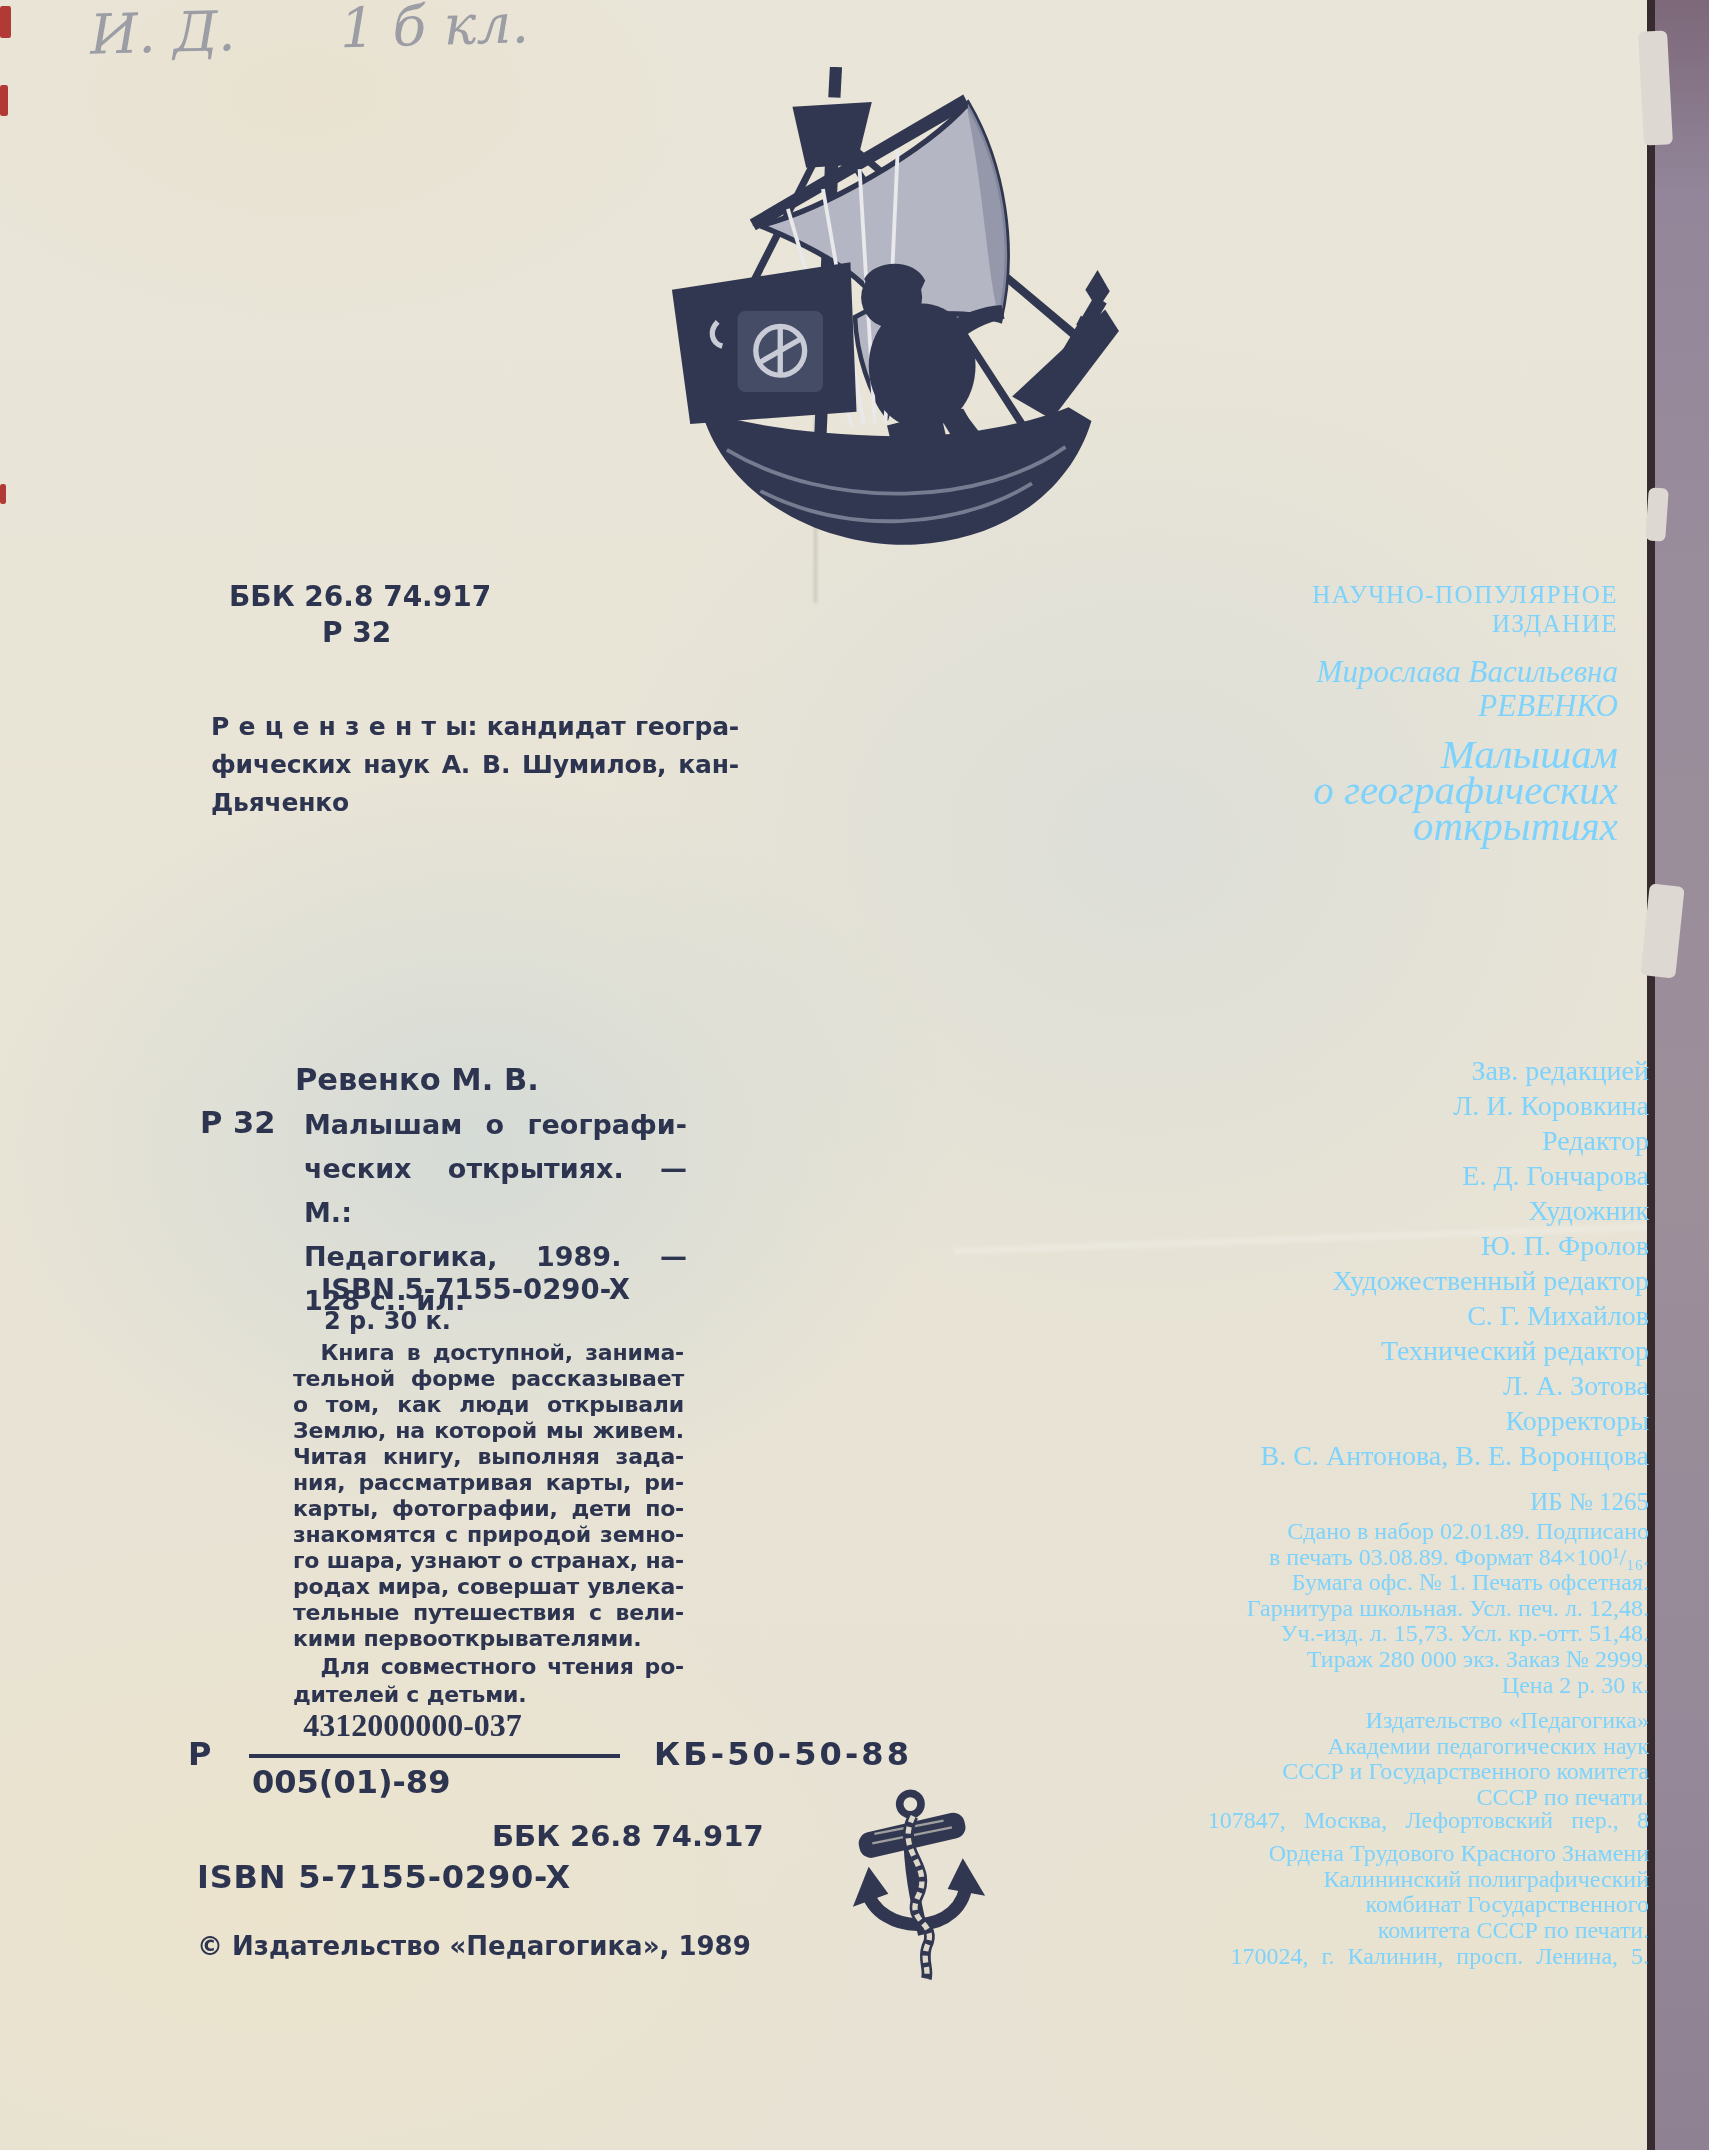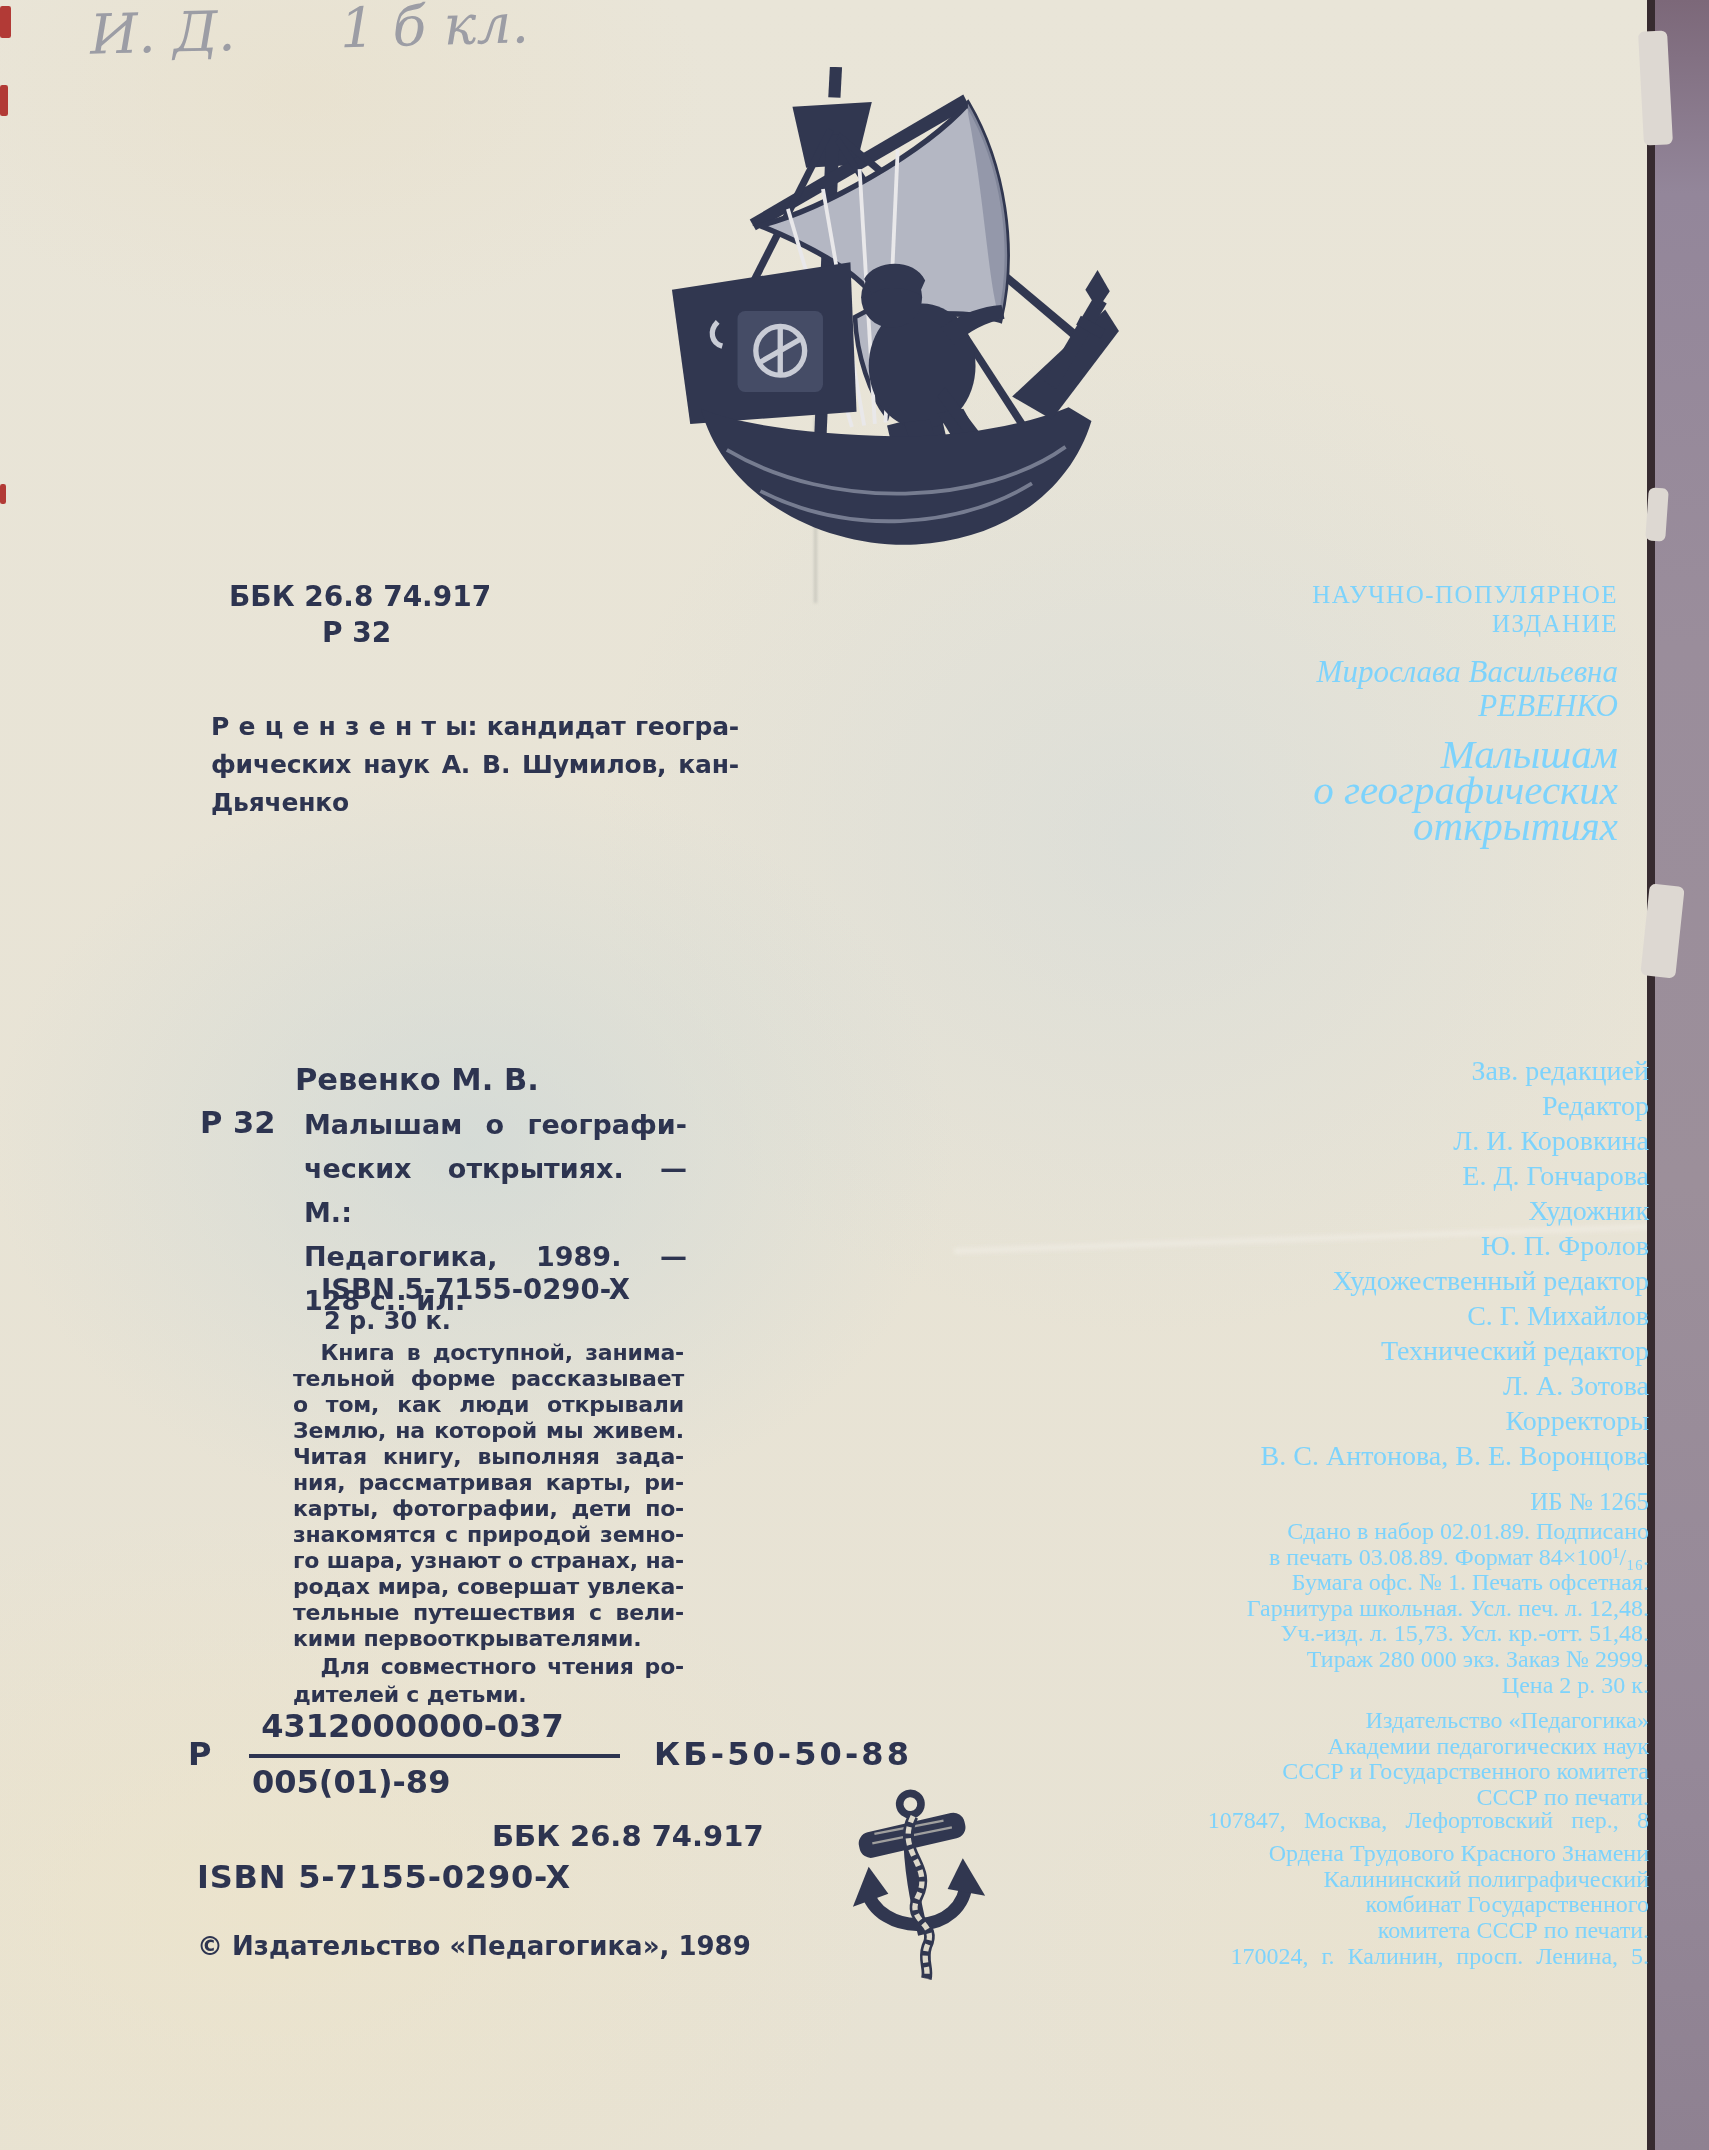--- a/index.html
+++ b/index.html
@@ -198,42 +198,42 @@
     <div class="jl">тельные путешествия с вели-</div>
     <div>кими первооткрывателями.</div>
   </div>
   <div class="abs sans annot2" style="left:293px;top:1653px;">
     <div class="jl ind">Для совместного чтения ро-</div>
     <div>дителей с детьми.</div>
   </div>
 
   <div class="abs" style="left:188px;top:1707px;width:771px;height:99px;">
     <div class="abs sans cat-num" style="left:0;top:27.5px;">Р</div>
-    <div class="abs sans cat-num" style="left:64px;top:0;width:321px;text-align:center;">4312000000-037</div>
+    <div class="abs sans cat-num" style="left:64px;top:0;width:321px;text-align:center;font-family:Liberation Serif, serif;">4312000000-037</div>
     <div class="cat-bar" style="left:61px;top:47px;width:371px;"></div>
     <div class="abs sans cat-num" style="left:64px;top:56px;width:321px;text-align:left;">005(01)-89</div>
     <div class="abs sans cat-code" style="left:466px;top:27.5px;">КБ-50-50-88</div>
   </div>
 
   <div class="abs sans bbk-bottom" style="left:492px;top:1819px;">ББК 26.8 74.917</div>
   <div class="abs sans isbn-bottom" style="left:197px;top:1858px;">ISBN 5-7155-0290-X</div>
   <div class="abs sans copyright" style="left:197px;top:1931px;">© Издательство «Педагогика», 1989</div>
 
   <div class="abs serif edition prel" style="left:977px;top:580px;width:641px;">НАУЧНО-ПОПУЛЯРНОЕ
 ИЗДАНИЕ</div>
   <div class="abs serif rauthor it prel" style="left:977px;top:655px;width:641px;">Мирослава Васильевна
 РЕВЕНКО</div>
   <div class="abs serif rtitle it prel" style="left:977px;top:736px;width:641px;">Малышам
 о географических
 открытиях</div>
 
   <div class="abs" style="left:977px;top:1053px;width:672px;">
     <div class="serif credit-role">Зав. редакцией</div>
+    <div class="serif credit-name">Л. И. Коровкина</div>
     <div class="serif credit-role">Редактор</div>
-    <div class="serif credit-name">Л. И. Коровкина</div>
     <div class="serif credit-name">Е. Д. Гончарова</div>
     <div class="serif credit-role">Художник</div>
     <div class="serif credit-name">Ю. П. Фролов</div>
     <div class="serif credit-role">Художественный редактор</div>
     <div class="serif credit-name">С. Г. Михайлов</div>
     <div class="serif credit-role">Технический редактор</div>
     <div class="serif credit-name">Л. А. Зотова</div>
     <div class="serif credit-role">Корректоры</div>
     <div class="serif credit-name">В. С. Антонова, В. Е. Воронцова</div>
   </div>

